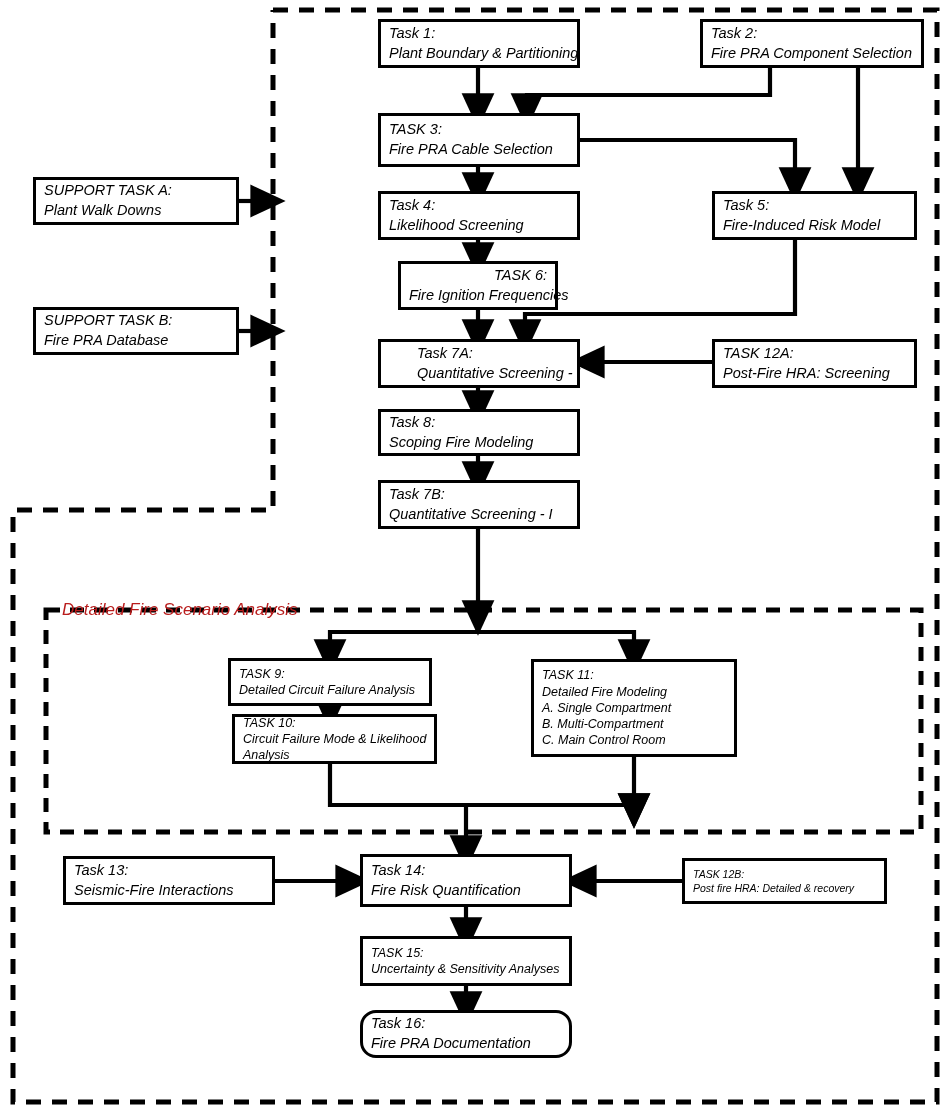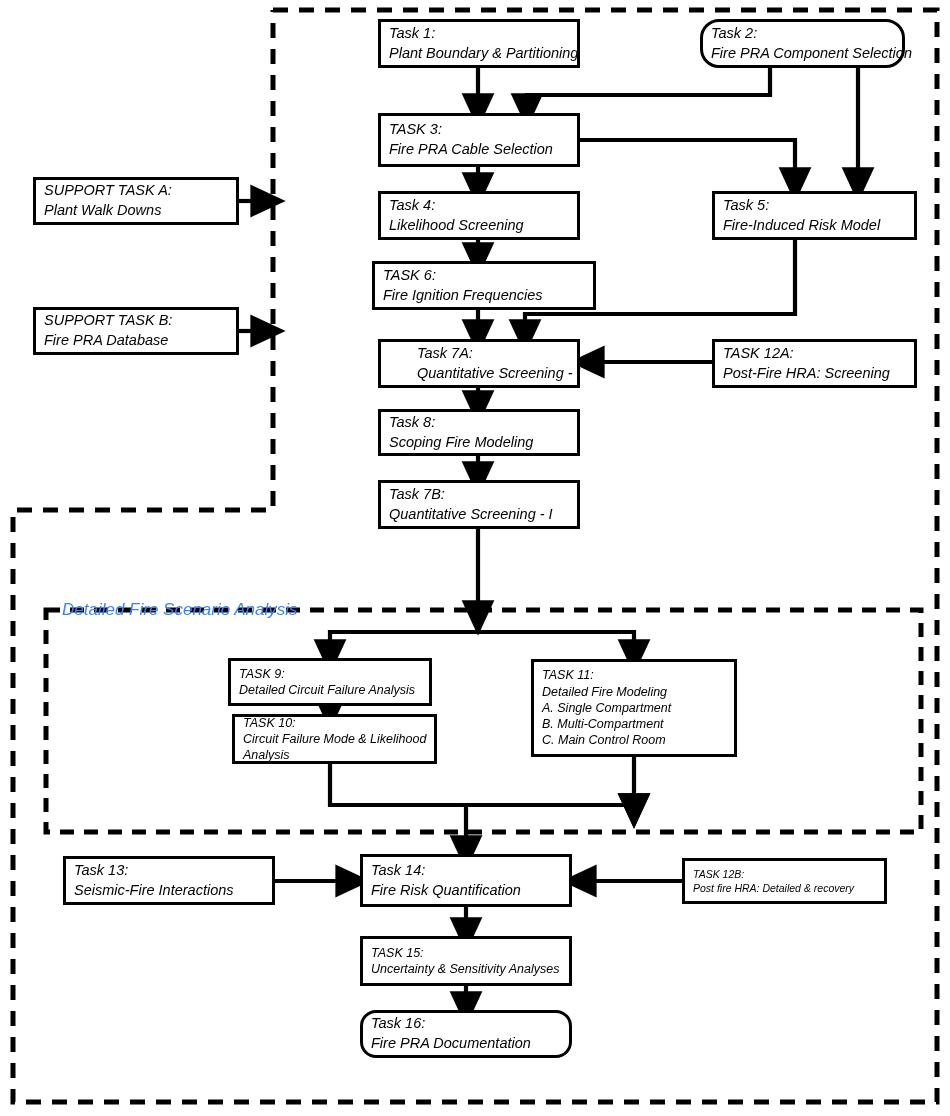--- a/index.html
+++ b/index.html
@@ -4,21 +4,21 @@
 <style>
   html,body{margin:0;padding:0;background:#ffffff;}
   #root{position:relative;width:950px;height:1116px;background:#ffffff;
         font-family:"Liberation Sans","DejaVu Sans",sans-serif;}
   svg{position:absolute;left:0;top:0;width:950px;height:1116px;}
   .node{position:absolute;background:#ffffff;border:3px solid #000000;box-sizing:border-box;
         display:flex;flex-direction:column;justify-content:center;}
   .node .ln{font-style:italic;font-size:14.5px;line-height:1.35;color:#000;padding:0 8px;white-space:nowrap;}
   .node.small .ln{font-size:12.5px;line-height:1.3;}
   .node.tiny .ln{font-size:10.5px;line-height:1.35;}
-  .group-label{position:absolute;font-style:italic;font-size:17px;color:#3b82f6;white-space:nowrap;}
+  .group-label{position:absolute;font-style:italic;font-size:17px;color:#b91c1c;white-space:nowrap;}
 </style>
 </head>
 <body>
 
 <div id="root">
 
   <svg viewBox="0 0 950 1116">
     <defs>
       <marker id="ah" markerWidth="9" markerHeight="9" refX="4.2" refY="4.5" orient="auto" markerUnits="strokeWidth">
         <path d="M0,0.6 L8.4,4.5 L0,8.4 z" fill="#000"></path>
@@ -84,41 +84,41 @@
     <rect x="46" y="610" width="875" height="222" fill="none" stroke="#000" stroke-width="5" stroke-dasharray="14 10"></rect>
   </svg>
 
   <div class="group-label" style="left:62px;top:600px;">Detailed Fire Scenario Analysis</div>
 
   <div class="node" style="left:378px;top:19px;width:202px;height:49px;">
     <div class="ln">Task 1:</div>
     <div class="ln">Plant Boundary &amp; Partitioning</div>
   </div>
 
-  <div class="node" style="left:700px;top:19px;width:205px;height:49px;border-radius:19px;">
+  <div class="node" style="left:700px;top:19px;width:224px;height:49px;">
     <div class="ln">Task 2:</div>
     <div class="ln">Fire PRA Component Selection</div>
   </div>
 
   <div class="node" style="left:378px;top:113px;width:202px;height:54px;">
     <div class="ln">TASK 3:</div>
     <div class="ln">Fire PRA Cable Selection</div>
   </div>
 
   <div class="node" style="left:378px;top:191px;width:202px;height:49px;">
     <div class="ln">Task 4:</div>
     <div class="ln">Likelihood Screening</div>
   </div>
 
   <div class="node" style="left:712px;top:191px;width:205px;height:49px;">
     <div class="ln">Task 5:</div>
     <div class="ln">Fire-Induced Risk Model</div>
   </div>
 
-  <div class="node" style="left:372px;top:261px;width:224px;height:49px;">
+  <div class="node" style="left:398px;top:261px;width:160px;height:49px;text-align:right;">
     <div class="ln">TASK 6:</div>
     <div class="ln">Fire Ignition Frequencies</div>
   </div>
 
   <div class="node" style="left:378px;top:339px;width:202px;height:49px;padding-left:28px;">
     <div class="ln">Task 7A:</div>
     <div class="ln">Quantitative Screening - I</div>
   </div>
 
   <div class="node" style="left:712px;top:339px;width:205px;height:49px;">

